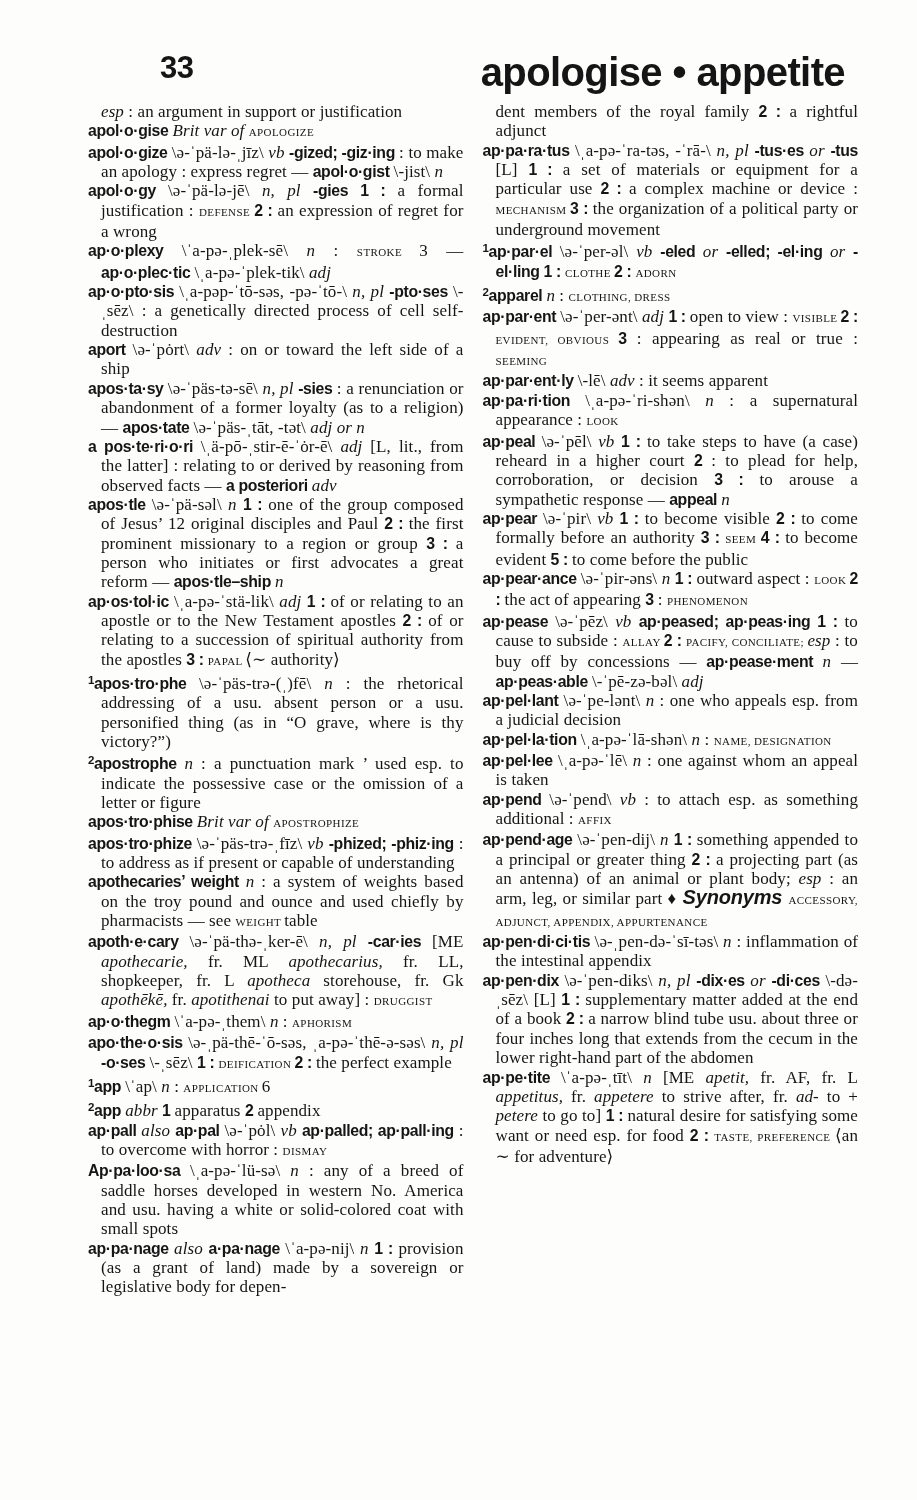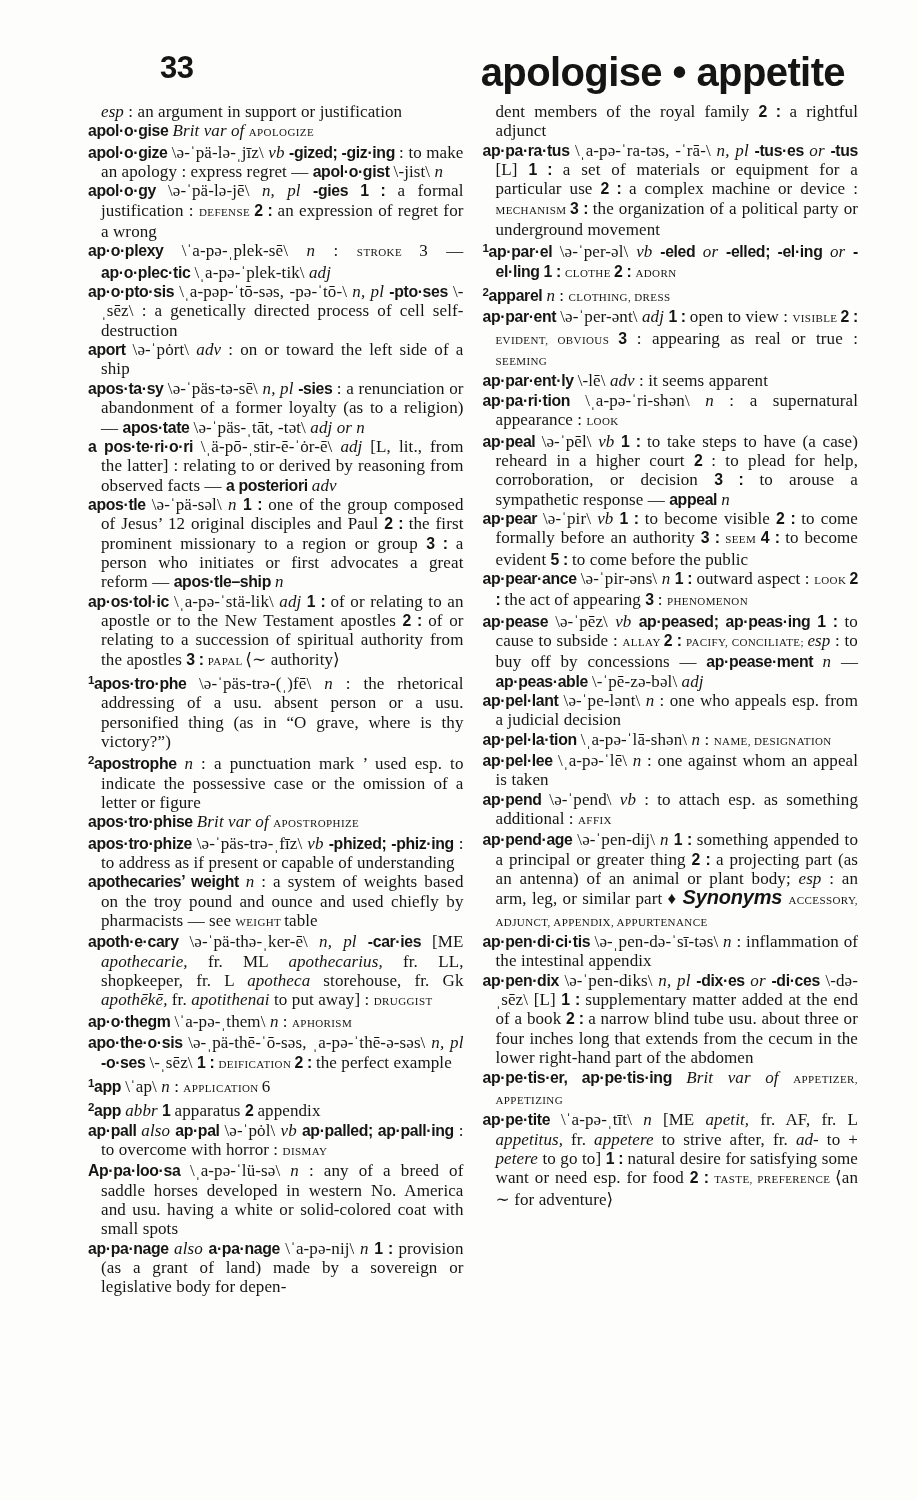--- a/index.html
+++ b/index.html
@@ -102,17 +102,16 @@
         <div class="entry"><span class="s-h">ap·pear </span><span class="s-p">\ə-ˈpir\ </span><span class="s-i">vb </span><span class="s-b">1 : </span><span class="s-p">to become visible </span><span class="s-b">2 : </span><span class="s-p">to come formally before an authority </span><span class="s-b">3 : </span><span class="s-sc">SEEM </span><span class="s-b">4 : </span><span class="s-p">to become evident </span><span class="s-b">5 : </span><span class="s-p">to come before the public</span></div>
         <div class="entry"><span class="s-h">ap·pear·ance </span><span class="s-p">\ə-ˈpir-əns\ </span><span class="s-i">n </span><span class="s-b">1 : </span><span class="s-p">outward aspect : </span><span class="s-sc">LOOK </span><span class="s-b">2 : </span><span class="s-p">the act of appearing </span><span class="s-b">3 </span><span class="s-p">: </span><span class="s-sc">PHENOMENON</span></div>
         <div class="entry"><span class="s-h">ap·pease </span><span class="s-p">\ə-ˈpēz\ </span><span class="s-i">vb </span><span class="s-b">ap·peased; ap·peas·ing </span><span class="s-b">1 : </span><span class="s-p">to cause to subside : </span><span class="s-sc">ALLAY </span><span class="s-b">2 : </span><span class="s-sc">PACIFY, CONCILIATE; </span><span class="s-i">esp </span><span class="s-p">: to buy off by concessions — </span><span class="s-b">ap·pease·ment </span><span class="s-i">n </span><span class="s-p">— </span><span class="s-b">ap·peas·able </span><span class="s-p">\-ˈpē-zə-bəl\ </span><span class="s-i">adj</span></div>
         <div class="entry"><span class="s-h">ap·pel·lant </span><span class="s-p">\ə-ˈpe-lənt\ </span><span class="s-i">n </span><span class="s-p">: one who appeals esp. from a judicial decision</span></div>
         <div class="entry"><span class="s-h">ap·pel·la·tion </span><span class="s-p">\ˌa-pə-ˈlā-shən\ </span><span class="s-i">n </span><span class="s-p">: </span><span class="s-sc">NAME, DESIGNATION</span></div>
         <div class="entry"><span class="s-h">ap·pel·lee </span><span class="s-p">\ˌa-pə-ˈlē\ </span><span class="s-i">n </span><span class="s-p">: one against whom an appeal is taken</span></div>
         <div class="entry"><span class="s-h">ap·pend </span><span class="s-p">\ə-ˈpend\ </span><span class="s-i">vb </span><span class="s-p">: to attach esp. as something additional : </span><span class="s-sc">AFFIX</span></div>
         <div class="entry"><span class="s-h">ap·pend·age </span><span class="s-p">\ə-ˈpen-dij\ </span><span class="s-i">n </span><span class="s-b">1 : </span><span class="s-p">something appended to a principal or greater thing </span><span class="s-b">2 : </span><span class="s-p">a projecting part (as an antenna) of an animal or plant body; </span><span class="s-i">esp </span><span class="s-p">: an arm, leg, or similar part ♦ </span><span class="s-bi">Synonyms </span><span class="s-sc">ACCESSORY, ADJUNCT, APPENDIX, APPURTENANCE</span></div>
         <div class="entry"><span class="s-h">ap·pen·di·ci·tis </span><span class="s-p">\ə-ˌpen-də-ˈsī-təs\ </span><span class="s-i">n </span><span class="s-p">: inflammation of the intestinal appendix</span></div>
         <div class="entry"><span class="s-h">ap·pen·dix </span><span class="s-p">\ə-ˈpen-diks\ </span><span class="s-i">n, pl </span><span class="s-b">-dix·es </span><span class="s-i">or </span><span class="s-b">-di·ces </span><span class="s-p">\-də-ˌsēz\ [L] </span><span class="s-b">1 : </span><span class="s-p">supplementary matter added at the end of a book </span><span class="s-b">2 : </span><span class="s-p">a narrow blind tube usu. about three or four inches long that extends from the cecum in the lower right-hand part of the abdomen</span></div>
-        <div class="entry"><span class="s-h">ap·pe·tis·er, ap·pe·tis·ing </span><span class="s-i">Brit var of </span><span class="s-sc">APPETIZER, APPETIZING</span></div>
         <div class="entry"><span class="s-h">ap·pe·tite </span><span class="s-p">\ˈa-pə-ˌtīt\ </span><span class="s-i">n </span><span class="s-p">[ME </span><span class="s-i">apetit, </span><span class="s-p">fr. AF, fr. L </span><span class="s-i">appetitus, </span><span class="s-p">fr. </span><span class="s-i">appetere </span><span class="s-p">to strive after, fr. </span><span class="s-i">ad- </span><span class="s-p">to + </span><span class="s-i">petere </span><span class="s-p">to go to] </span><span class="s-b">1 : </span><span class="s-p">natural desire for satisfying some want or need esp. for food </span><span class="s-b">2 : </span><span class="s-sc">TASTE, PREFERENCE </span><span class="s-p">⟨an ∼ for adventure⟩</span></div>
       </div>
   </div>
 </div>
 
 </body></html>

